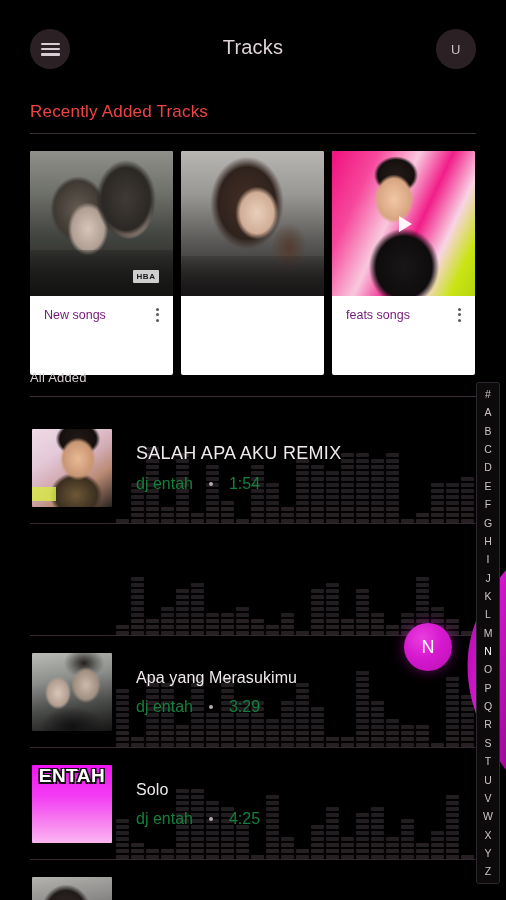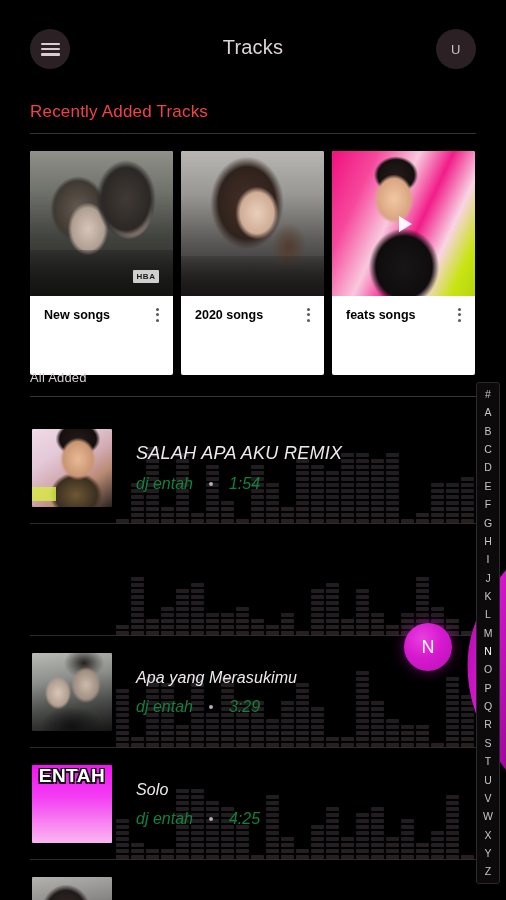--- a/index.html
+++ b/index.html
@@ -53,21 +53,21 @@
     width:143px; height:224px; background:#fff; border-radius:2px;
     overflow:hidden; position:relative; flex:0 0 143px;
     box-shadow:0 1px 3px rgba(0,0,0,.6);
   }
   .card-img{ width:143px; height:145px; position:relative; overflow:hidden; }
   .card-label{
     height:37px; display:flex; align-items:center;
     padding:0 9px 0 14px; background:#fff;
   }
   .card-label-text{
-    flex:1; font-size:12.5px; color:#000000; white-space:nowrap; overflow:hidden;font-weight:bold;
+    flex:1; font-size:12.5px; color:#701a75; white-space:nowrap; overflow:hidden;
   }
   .kebab{ width:14px; display:flex; flex-direction:column; align-items:center; gap:2.5px; }
   .kebab i{ width:3px; height:3px; border-radius:50%; background:#5a5a5a; display:block; }
 
   
   .art1{ width:100%; height:100%;
     background:
       radial-gradient(ellipse 40px 52px at 96px 48px, #43392f 0%, #2e2722 60%, rgba(0,0,0,0) 75%),
       radial-gradient(ellipse 30px 36px at 99px 60px, #d7b49a 0%, #b08f78 65%, rgba(0,0,0,0) 78%),
       radial-gradient(ellipse 26px 34px at 58px 78px, #e4c3ac 0%, #bb9c86 62%, rgba(0,0,0,0) 78%),
@@ -175,21 +175,21 @@
   }
   .t5{ width:100%; height:100%;
     background:
       radial-gradient(ellipse 20px 24px at 46px 46px, #eac6ae 0%, #c49f88 62%, rgba(0,0,0,0) 82%),
       radial-gradient(ellipse 30px 34px at 34px 36px, #3a2a26 0%, #241a18 66%, rgba(0,0,0,0) 84%),
       linear-gradient(170deg,#b6b3ae 0%, #8e8b87 34%, #56534f 66%, #1a1818 100%);
     filter:saturate(.55);
   }
 
   .track-text{ position:absolute; left:136px; top:0; height:112px;
-    display:flex; flex-direction:column; justify-content:center;font-style:italic; }
+    display:flex; flex-direction:column; justify-content:center; }
   .track-title{ font-size:16px; color:#efe9ec; font-weight:400; letter-spacing:.1px; line-height:1.2; }
   .track-title.caps{ font-size:18px; letter-spacing:.3px; }
   .track-meta{ margin-top:10px; display:flex; align-items:center; font-size:16px; color:#15803d; }
   .track-artist{ }
   .dot{ width:4px; height:4px; border-radius:50%; background:#b6abb2; margin:0 16px; display:block; }
   .track-dur{ }
 
   
   .index-strip{
     position:absolute; right:6px; top:382px; width:24px; height:502px;
@@ -251,28 +251,20 @@
           <i></i>
           <i></i>
           <i></i>
         </span>
     </div>
   </div>
 
   <div class="card">
     <div class="card-img">
       <div class="art2"></div>
-    </div>
-    <div class="card-label">
-      <span class="card-label-text">2020 songs</span>
-      <span class="kebab">
-          <i></i>
-          <i></i>
-          <i></i>
-        </span>
     </div>
   </div>
 
   <div class="card">
     <div class="card-img">
       <div class="art3"></div>
       <div class="play-overlay">
           <div class="play-tri"></div>
         </div>
     </div>

